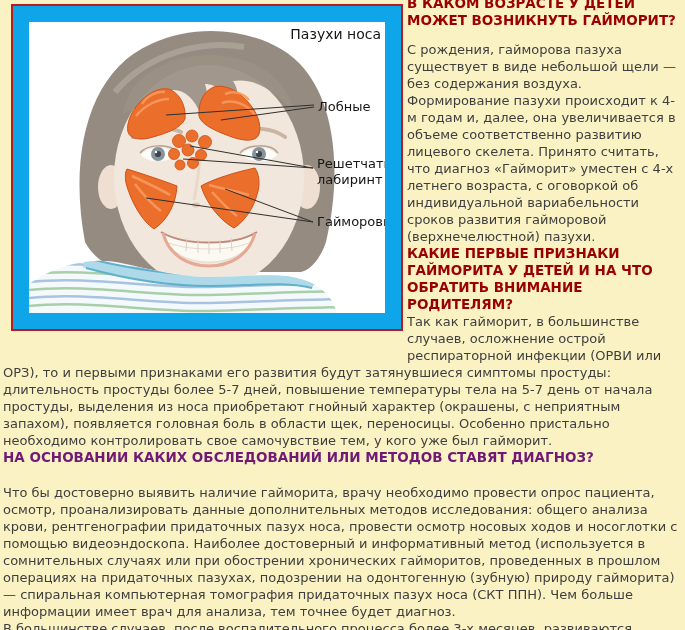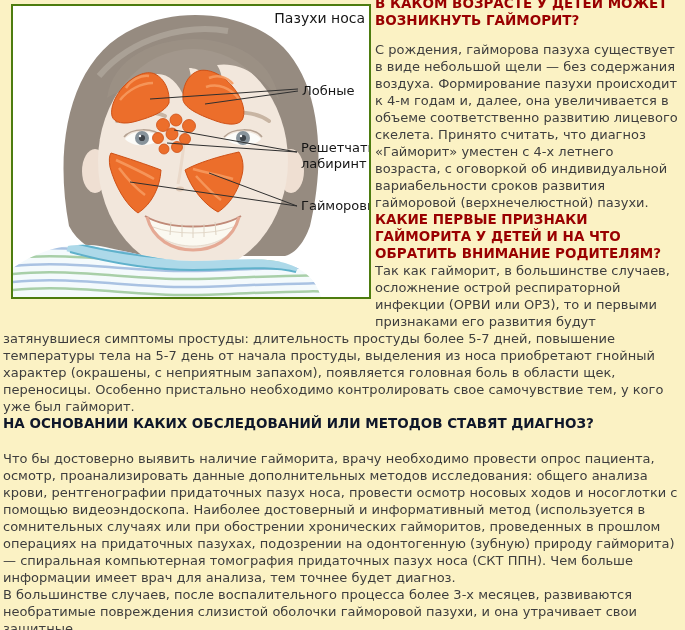--- a/index.html
+++ b/index.html
@@ -5,27 +5,27 @@
   html,body{margin:0;padding:0}
   body{
     width:685px;height:630px;overflow:hidden;
     background:#FBF2C4;
     font-family:"DejaVu Sans","Liberation Sans",sans-serif;
     font-size:13px;line-height:17px;color:#3E3E3E;
   }
   .content{margin-top:-5px;padding:0 3px}
   figure.diagram{
     float:left;width:356px;height:291px;
-    margin:9px 4px 24px 8px;padding:0;
-    border:2px solid #4d7c0f;background:#0ea5e9;
+    margin:9px 4px 24px 8px;padding:16px;
+    border:2px solid #b91c1c;background:#0ea5e9;
   }
   figure.diagram svg{display:block}
   h2.sec{font-size:13.5px;line-height:17px;font-weight:bold;letter-spacing:0}
   .maroon{color:#990000}
-  .dark{color:#0f172a}
+  .dark{color:#701a75}
   p.para{margin:0}
   .s0h{margin:0 0 12px}
   .s0p{margin:0 0 2px}
   .s1h{margin:0}
   .s1p{margin:0 0 2px}
   .s2h{margin:0 0 18px}
   .s2p{margin:0 0 4px}
   .s3h{margin:0 0 11px}
   .s3p{margin:0}
   svg text{font-family:"DejaVu Sans","Liberation Sans",sans-serif;fill:#161616}

